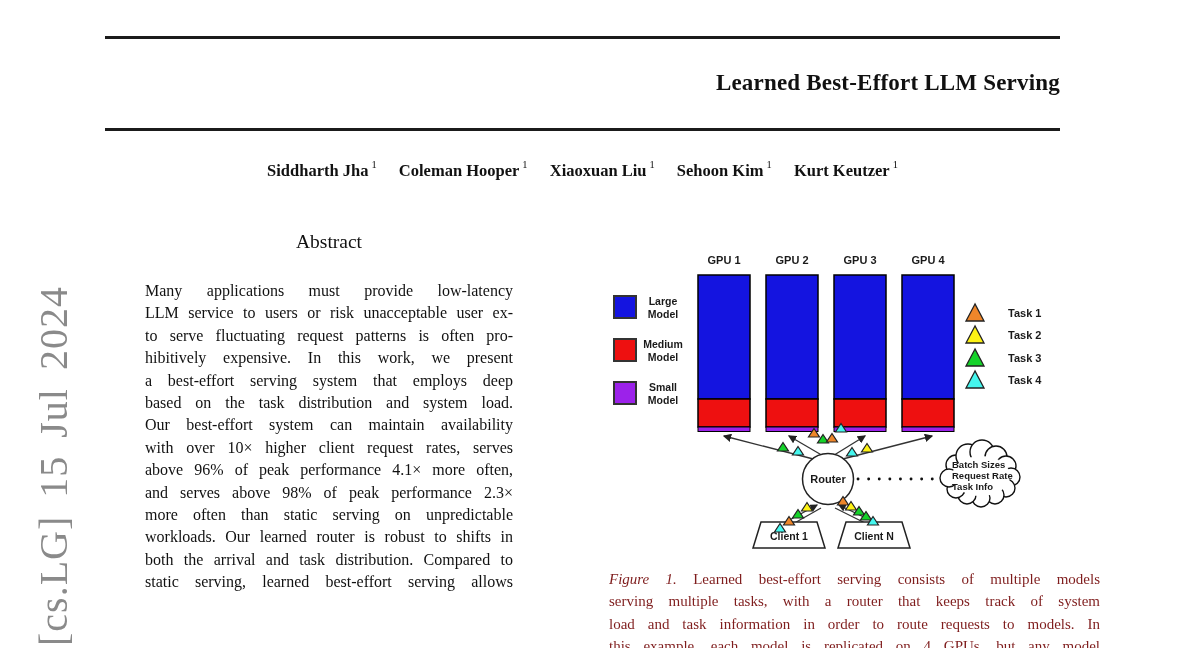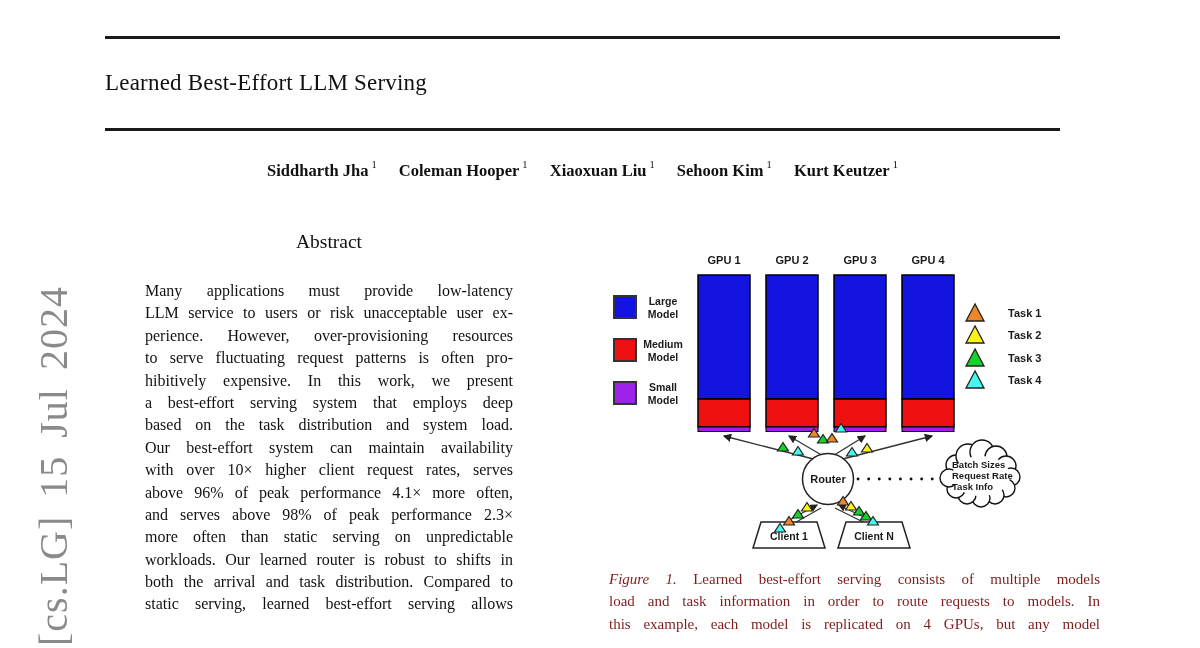--- a/index.html
+++ b/index.html
@@ -4,22 +4,22 @@
 <style>
   html,body{margin:0;padding:0;}
   body{
     width:1200px;height:648px;background:#ffffff;position:relative;overflow:hidden;
     font-family:"Liberation Serif", serif;color:#111;
   }
   .rule{position:absolute;left:105px;width:955px;height:2.5px;background:#1b1b1b;}
   #rule-top{top:36px;}
   #rule-mid{top:128px;}
   #paper-title{
-    position:absolute;left:105px;top:70px;width:955px;text-align:left;
-    font-size:23px;font-weight:normal;letter-spacing:.2px;
+    position:absolute;left:105px;top:70px;width:955px;text-align:right;
+    font-size:23px;font-weight:bold;letter-spacing:.2px;
   }
   #author-line{
     position:absolute;left:85px;top:160px;width:995px;text-align:center;
     font-size:16.5px;font-weight:bold;
   }
   .author{margin:0 9px;white-space:nowrap;}
   .author sup{font-weight:400;font-size:10.5px;margin-left:3px;position:relative;top:-1px;}
   #abstract-heading{
     position:absolute;left:145px;top:231px;width:368px;text-align:center;
     font-size:19.5px;font-weight:normal;
@@ -57,21 +57,20 @@
   <span class="author"><span>Coleman Hooper</span><sup>1</sup></span>
   <span class="author"><span>Xiaoxuan Liu</span><sup>1</sup></span>
   <span class="author"><span>Sehoon Kim</span><sup>1</sup></span>
   <span class="author"><span>Kurt Keutzer</span><sup>1</sup></span>
 </div>
 
 <div id="abstract-heading">Abstract</div>
 <div id="abstract-body">
     <div class="abs-line">Many applications must provide low-latency</div>
     <div class="abs-line">LLM service to users or risk unacceptable user ex-</div>
-    <div class="abs-line">perience. However, over-provisioning resources</div>
     <div class="abs-line">to serve fluctuating request patterns is often pro-</div>
     <div class="abs-line">hibitively expensive. In this work, we present</div>
     <div class="abs-line">a best-effort serving system that employs deep</div>
     <div class="abs-line">based on the task distribution and system load.</div>
     <div class="abs-line">Our best-effort system can maintain availability</div>
     <div class="abs-line">with over 10× higher client request rates, serves</div>
     <div class="abs-line">above 96% of peak performance 4.1× more often,</div>
     <div class="abs-line">and serves above 98% of peak performance 2.3×</div>
     <div class="abs-line">more often than static serving on unpredictable</div>
     <div class="abs-line">workloads. Our learned router is robust to shifts in</div>
@@ -201,15 +200,16 @@
       <polygon points="243,256.5 237.5,265 248.5,265" style="fill:var(--c-task1)" stroke="#222" stroke-width="1.2"></polygon>
       <polygon points="251,261.5 245.5,270 256.5,270" style="fill:var(--c-task2)" stroke="#222" stroke-width="1.2"></polygon>
       <polygon points="259,266.5 253.5,275 264.5,275" style="fill:var(--c-task3)" stroke="#222" stroke-width="1.2"></polygon>
       <polygon points="266,271.5 260.5,280 271.5,280" style="fill:var(--c-task3)" stroke="#222" stroke-width="1.2"></polygon>
       <polygon points="273,276.5 267.5,285 278.5,285" style="fill:var(--c-task4)" stroke="#222" stroke-width="1.2"></polygon>
     </g>
 </svg>
 
 <div id="figure-caption">
   <div class="cap-line"><i>Figure 1.</i><span> Learned best-effort serving consists of multiple models</span></div>
+  <div class="cap-line">serving multiple tasks, with a router that keeps track of system</div>
   <div class="cap-line">load and task information in order to route requests to models. In</div>
   <div class="cap-line">this example, each model is replicated on 4 GPUs, but any model</div>
 </div>
 
 </body></html>

